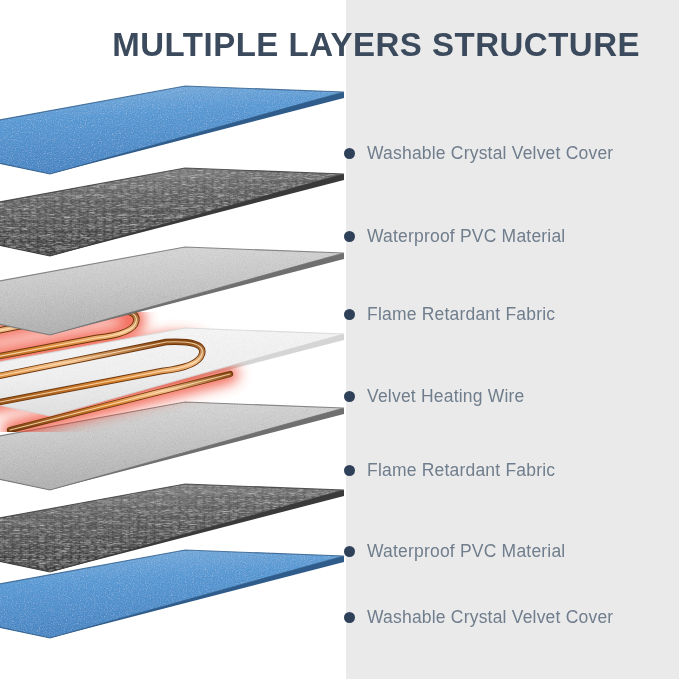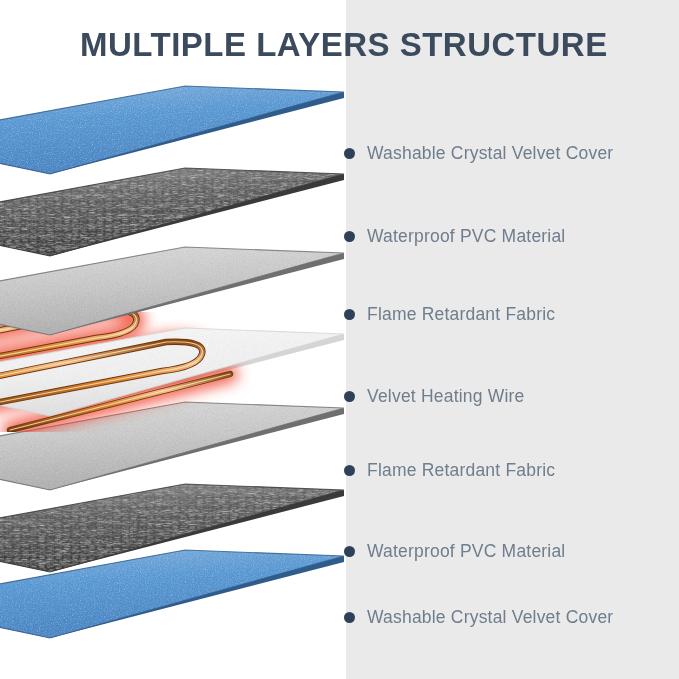--- a/index.html
+++ b/index.html
@@ -12,20 +12,21 @@
     font-family: "Liberation Sans", sans-serif;
     background: #ffffff;
     overflow: hidden;
   }
 
   #infographic {
     position: relative;
     width: 679px;
     height: 679px;
     background: #ffffff;
+    text-align: right;
   }
 
   
   .bg-left {
     position: absolute;
     left: 0; top: 0;
     width: 346px; height: 679px;
     background: #ffffff;
   }
   .bg-right {

